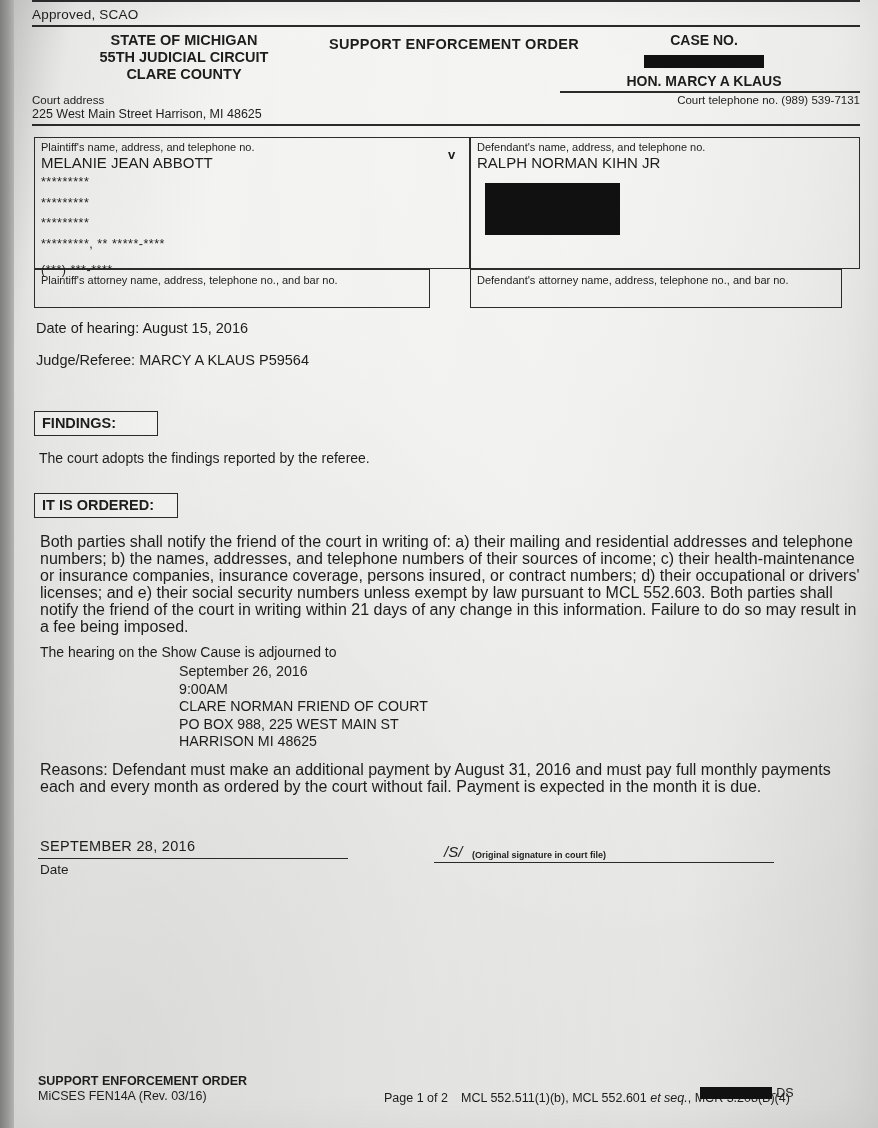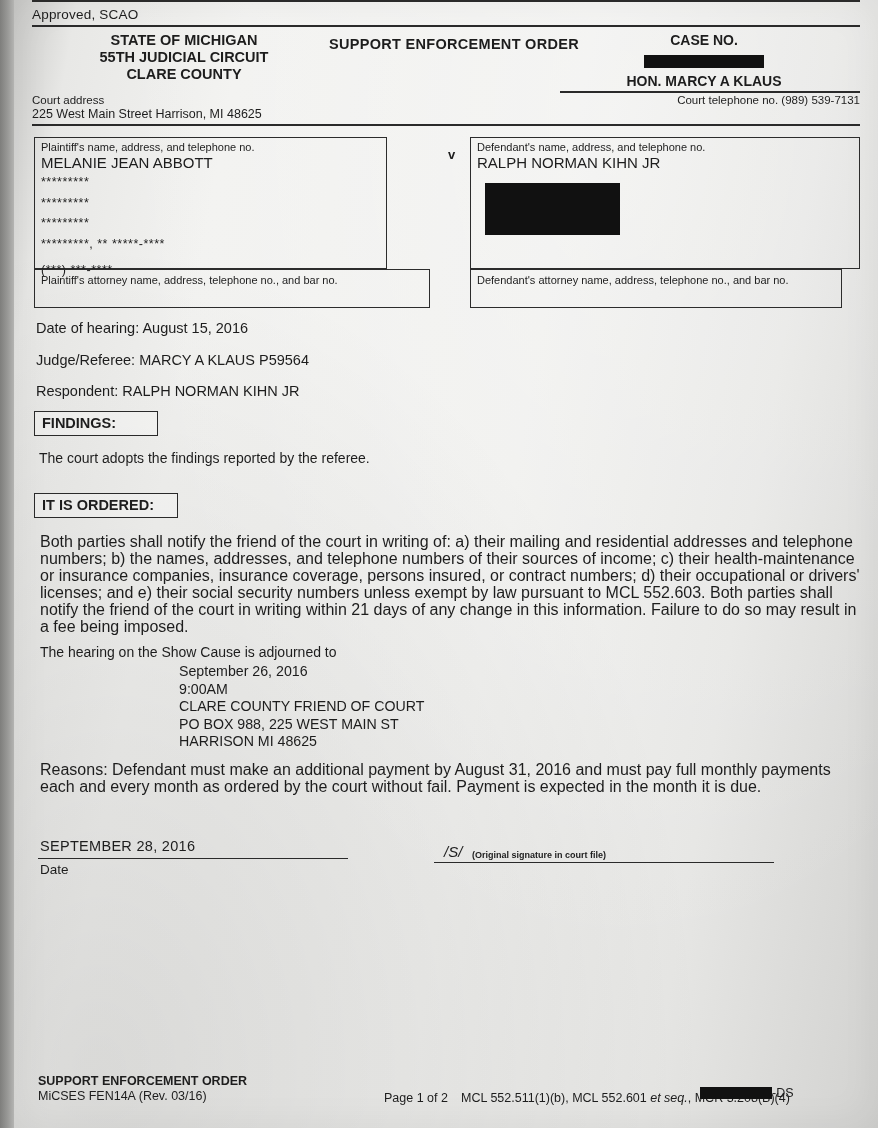--- a/index.html
+++ b/index.html
@@ -247,21 +247,21 @@
     </div>
 
     <div class="rule" style="left:546px; top:91px; width:300px;"></div>
 
     <div class="court-address-lbl">Court address</div>
     <div class="court-address-val">225 West Main Street Harrison, MI 48625</div>
     <div class="court-phone">Court telephone no. (989) 539-7131</div>
 
     <div class="rule" style="left:18px; top:124px; width:828px;"></div>
 
-    <div class="party-box" style="left:20px; top:137px; width:353px; height:132px;">
+    <div class="party-box" style="left:20px; top:137px; width:436px; height:132px;">
       <span class="box-lbl">Plaintiff's name, address, and telephone no.</span>
       <span class="box-val">MELANIE JEAN ABBOTT</span>
       <div class="stars" style="margin-top:4px;">
         <div>*********</div>
         <div style="margin-top:5px;">*********</div>
         <div style="margin-top:5px;">*********</div>
         <div style="margin-top:5px;">*********, ** *****-****</div>
         <div style="margin-top:11px;">(***) ***-****</div>
       </div>
     </div>
@@ -279,34 +279,33 @@
         <span class="redact" style="width:135px;height:52px;"></span>
       </div>
     </div>
 
     <div class="atty-box" style="left:456px; top:269px; width:372px; height:39px;">
       <span class="box-lbl" style="padding-top:4px;">Defendant's attorney name, address, telephone no., and bar no.</span>
     </div>
 
     <div class="body-line" style="left:22px; top:320px;">Date of hearing: August 15, 2016</div>
     <div class="body-line" style="left:22px; top:352px;">Judge/Referee:  MARCY A KLAUS P59564</div>
-    <div class="body-line" style="left:22px; top:383px;">Respondent: RALPH NORMAN KIHN JR</div>
 
     <div class="tag" style="left:20px; top:411px; width:124px;">FINDINGS:</div>
     <div class="body-line" style="left:25px; top:450px; font-size:14px;">The court adopts the findings reported by the referee.</div>
 
     <div class="tag" style="left:20px; top:493px; width:144px;">IT IS ORDERED:</div>
 
     <div class="para" style="left:26px; top:533px; width:820px;">Both parties shall notify the friend of the court in writing of: a) their mailing and residential addresses and telephone numbers; b) the names, addresses, and telephone numbers of their sources of income; c) their health-maintenance or insurance companies, insurance coverage, persons insured, or contract numbers; d) their occupational or drivers' licenses; and e) their social security numbers unless exempt by law pursuant to MCL 552.603. Both parties shall notify the friend of the court in writing within 21 days of any change in this information. Failure to do so may result in a fee being imposed.</div>
 
     <div class="body-line" style="left:26px; top:644px; font-size:14px;">The hearing on the Show Cause is adjourned to</div>
     <div class="indent-block" style="left:165px; top:663px;">
       <div>September 26, 2016</div>
       <div>9:00AM</div>
-      <div>CLARE COUNTY FRIEND OF COURT</div>
+      <div>CLARE NORMAN FRIEND OF COURT</div>
       <div>PO BOX 988, 225 WEST MAIN ST</div>
       <div>HARRISON MI 48625</div>
     </div>
 
     <div class="para" style="left:26px; top:761px; width:828px;">Reasons: Defendant must make an additional payment by August 31, 2016 and must pay full monthly payments each and every month as ordered by the court without fail. Payment is expected in the month it is due.</div>
 
     <div class="sig-date" style="left:26px; top:838px;">SEPTEMBER 28, 2016</div>
     <div class="sig-rule" style="left:24px; top:858px; width:310px;"></div>
     <div class="date-lbl" style="left:26px; top:862px;">Date</div>
 

